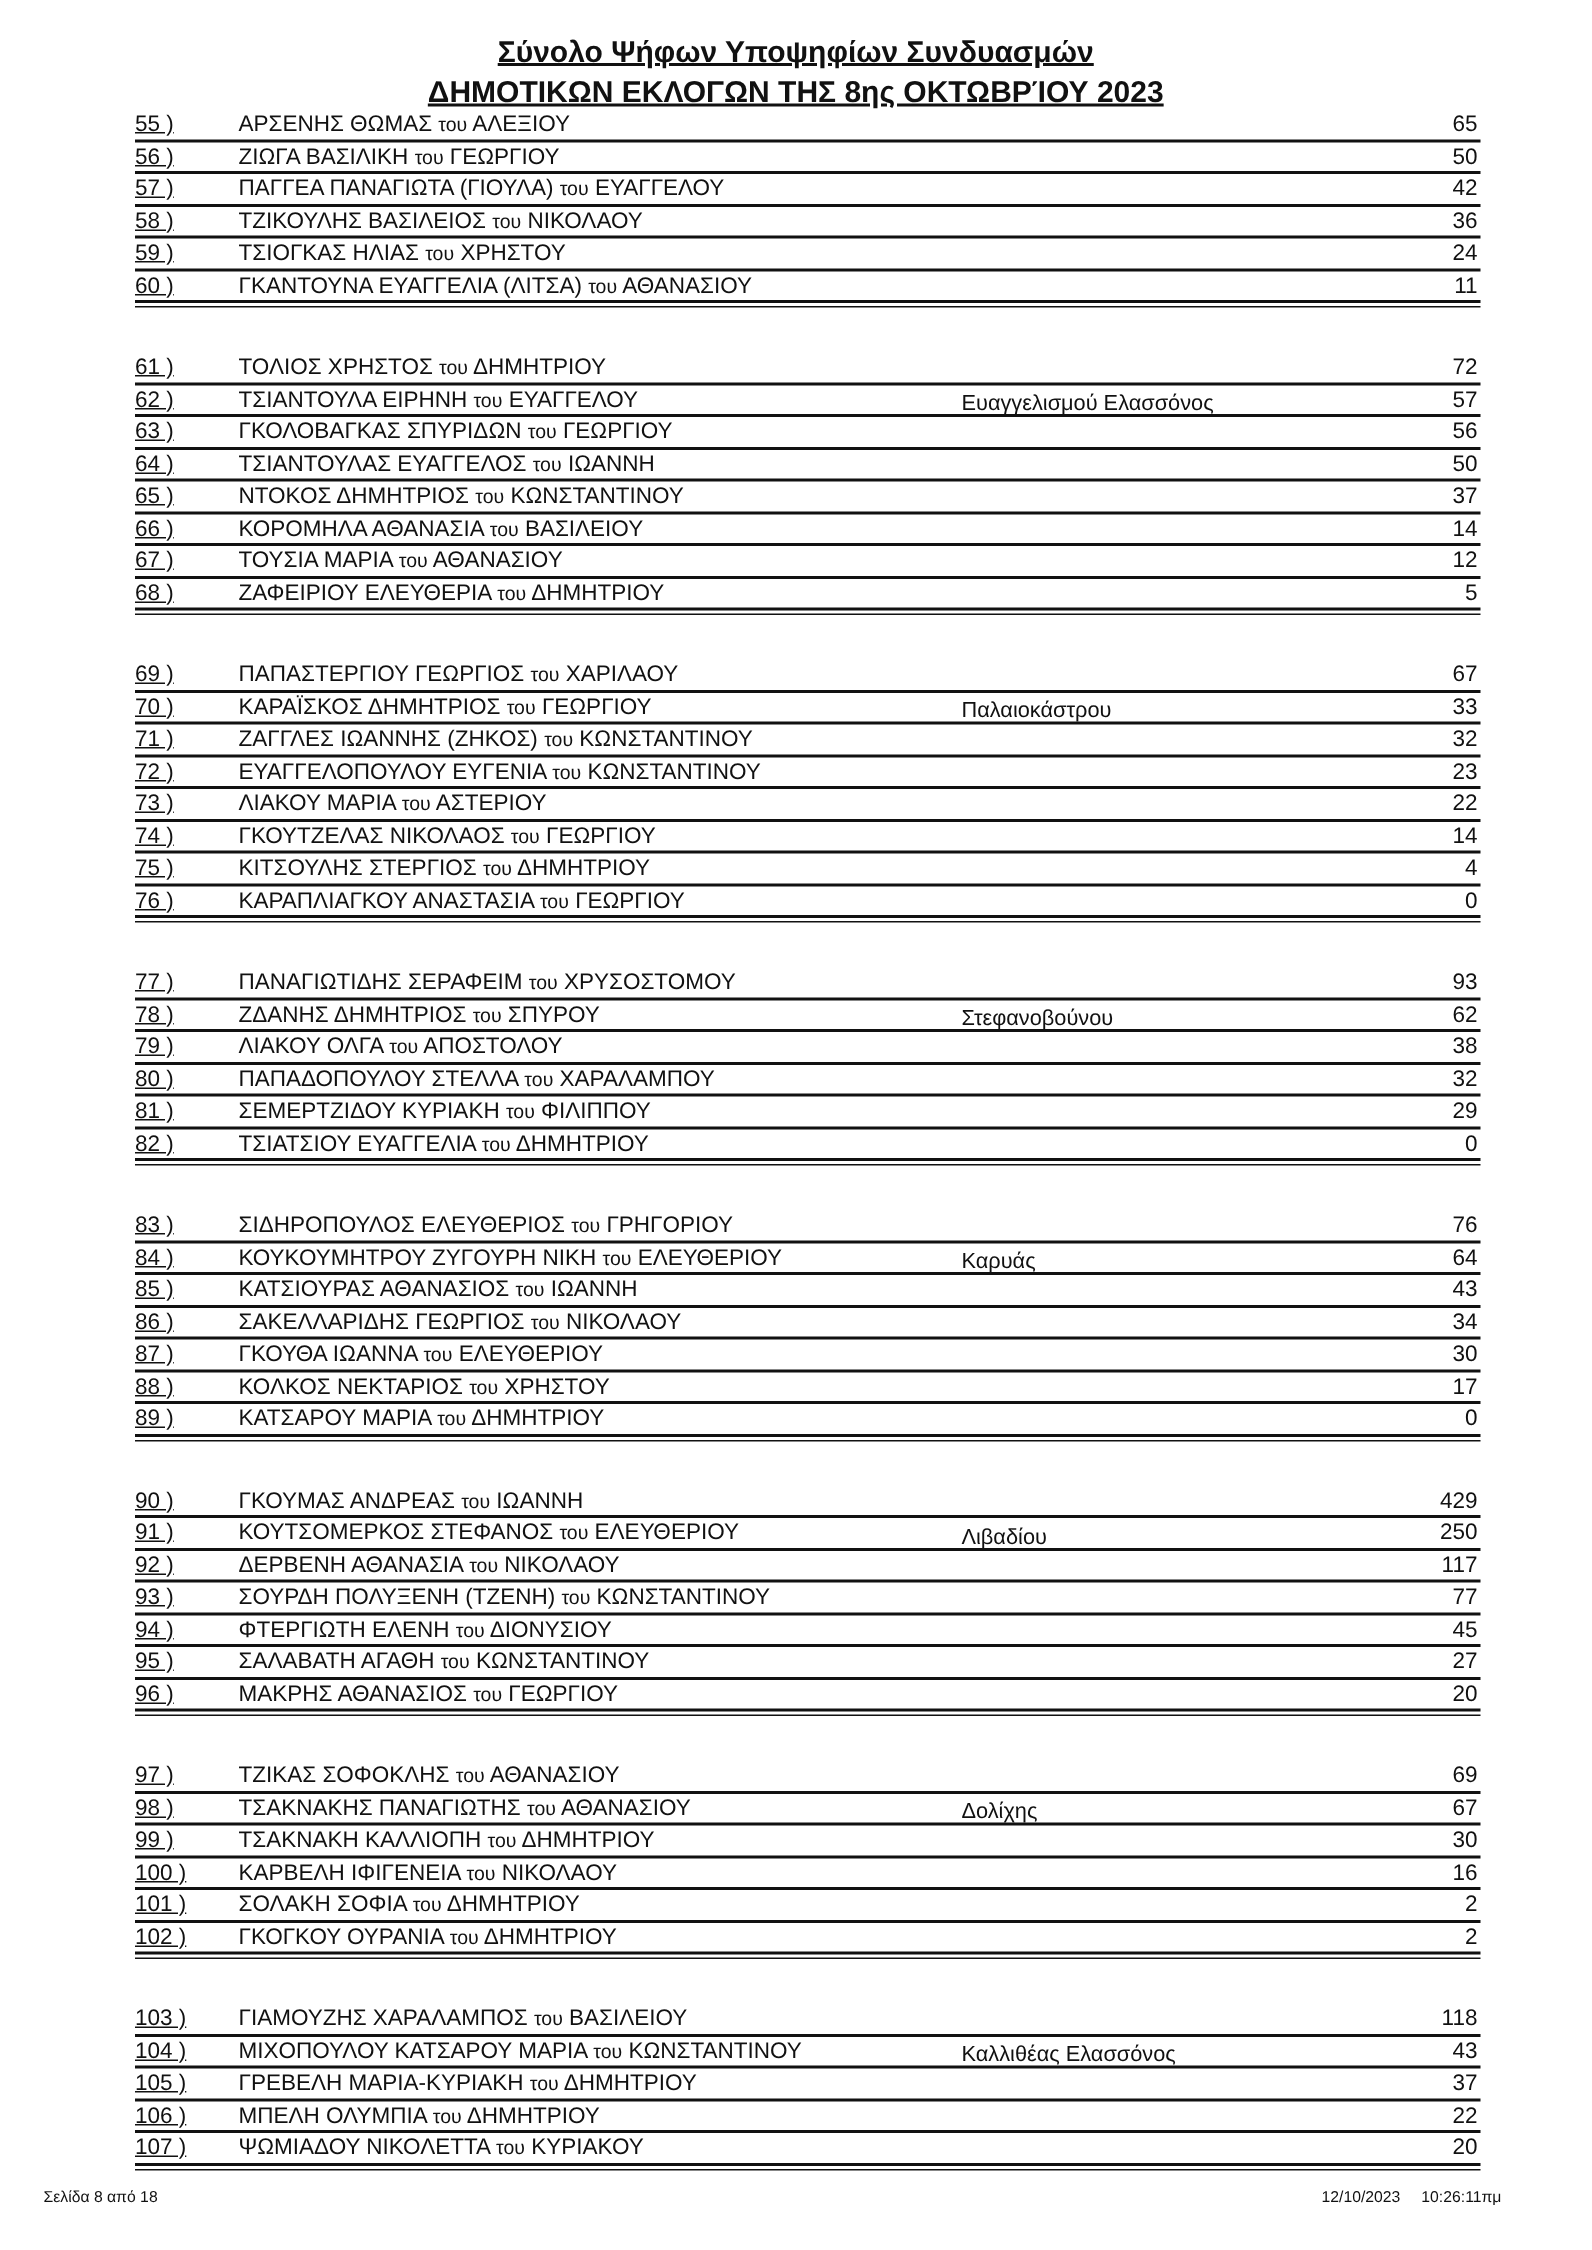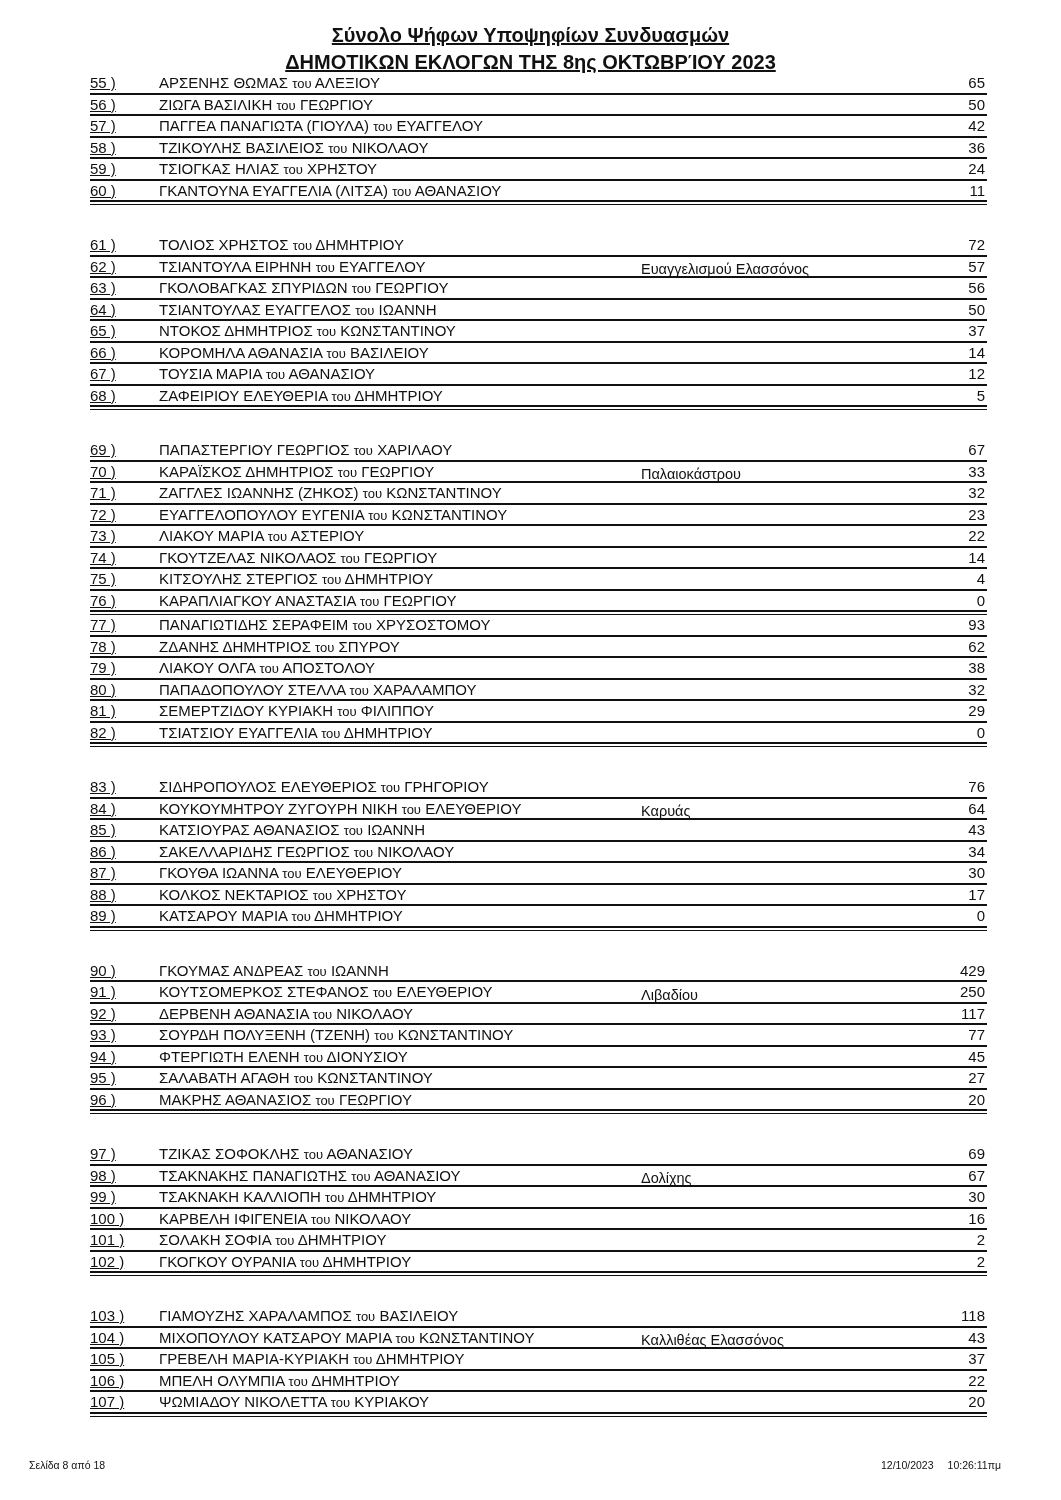--- a/index.html
+++ b/index.html
@@ -158,20 +158,23 @@
         <span class="votes">4</span>
       </div>
       <div class="row">
         <span class="num">76 )</span>
         <span class="name"><span>ΚΑΡΑΠΛΙΑΓΚΟΥ ΑΝΑΣΤΑΣΙΑ</span> <span class="tou">του</span> <span>ΓΕΩΡΓΙΟΥ</span></span>
         <span class="votes">0</span>
       </div>
       <div class="group-end"></div>
     </div>
     <div class="group">
+      <div class="group-header">
+        <span>Στεφανοβούνου</span>
+      </div>
       <div class="row">
         <span class="num">77 )</span>
         <span class="name"><span>ΠΑΝΑΓΙΩΤΙΔΗΣ ΣΕΡΑΦΕΙΜ</span> <span class="tou">του</span> <span>ΧΡΥΣΟΣΤΟΜΟΥ</span></span>
         <span class="votes">93</span>
       </div>
       <div class="row">
         <span class="num">78 )</span>
         <span class="name"><span>ΖΔΑΝΗΣ ΔΗΜΗΤΡΙΟΣ</span> <span class="tou">του</span> <span>ΣΠΥΡΟΥ</span></span>
         <span class="votes">62</span>
       </div>

